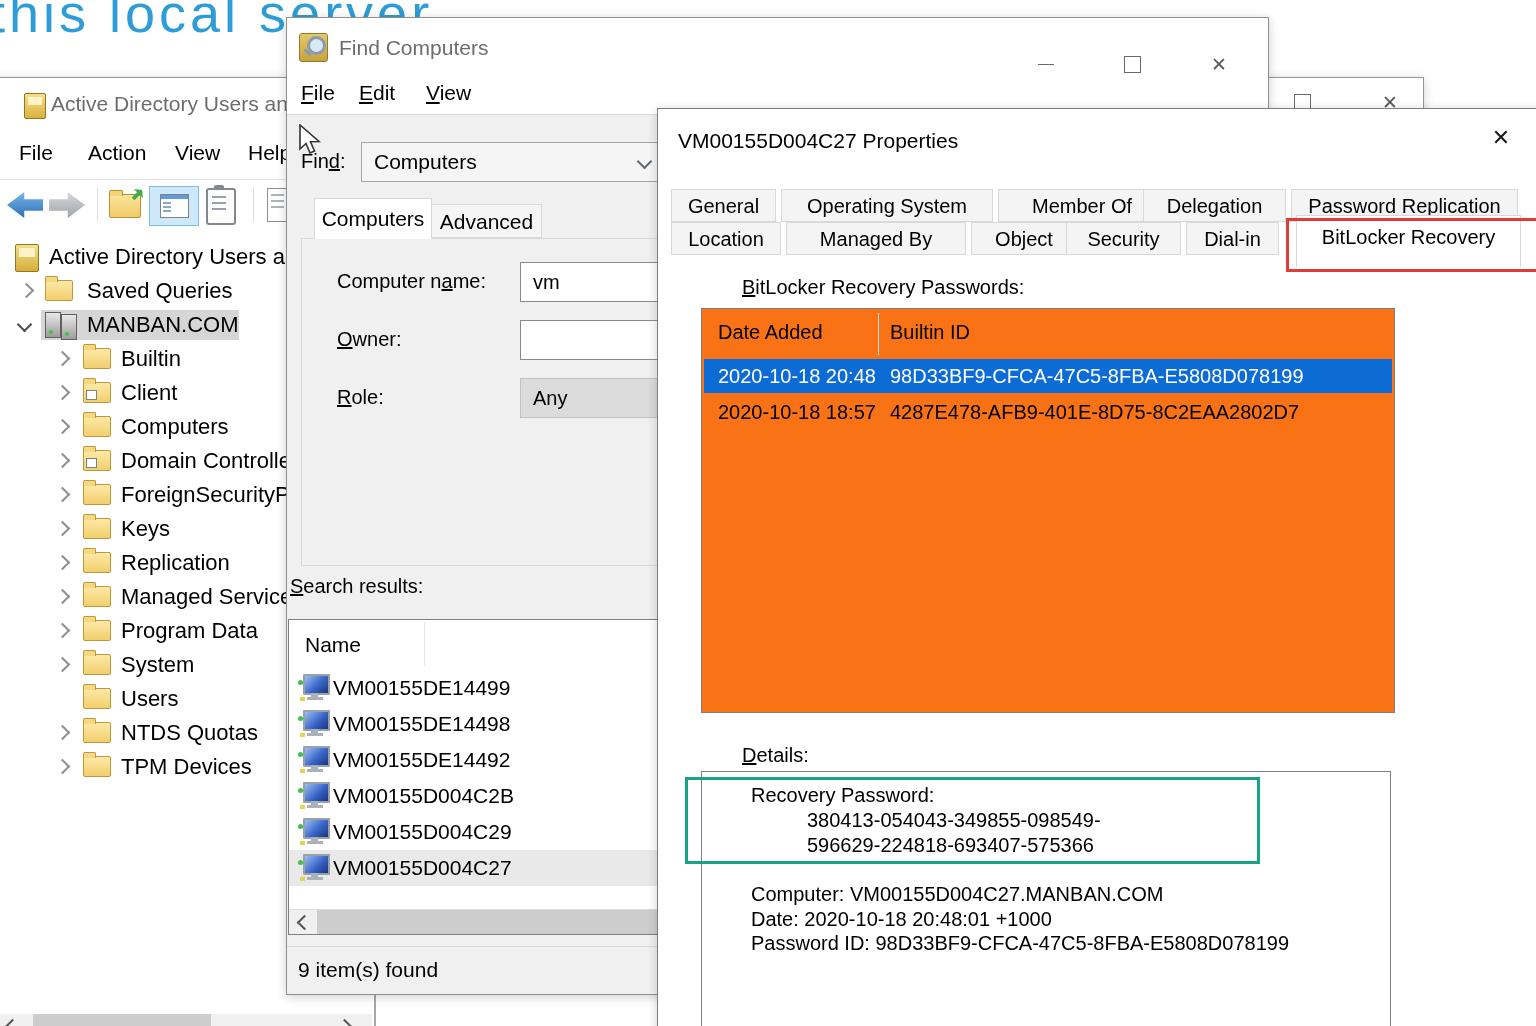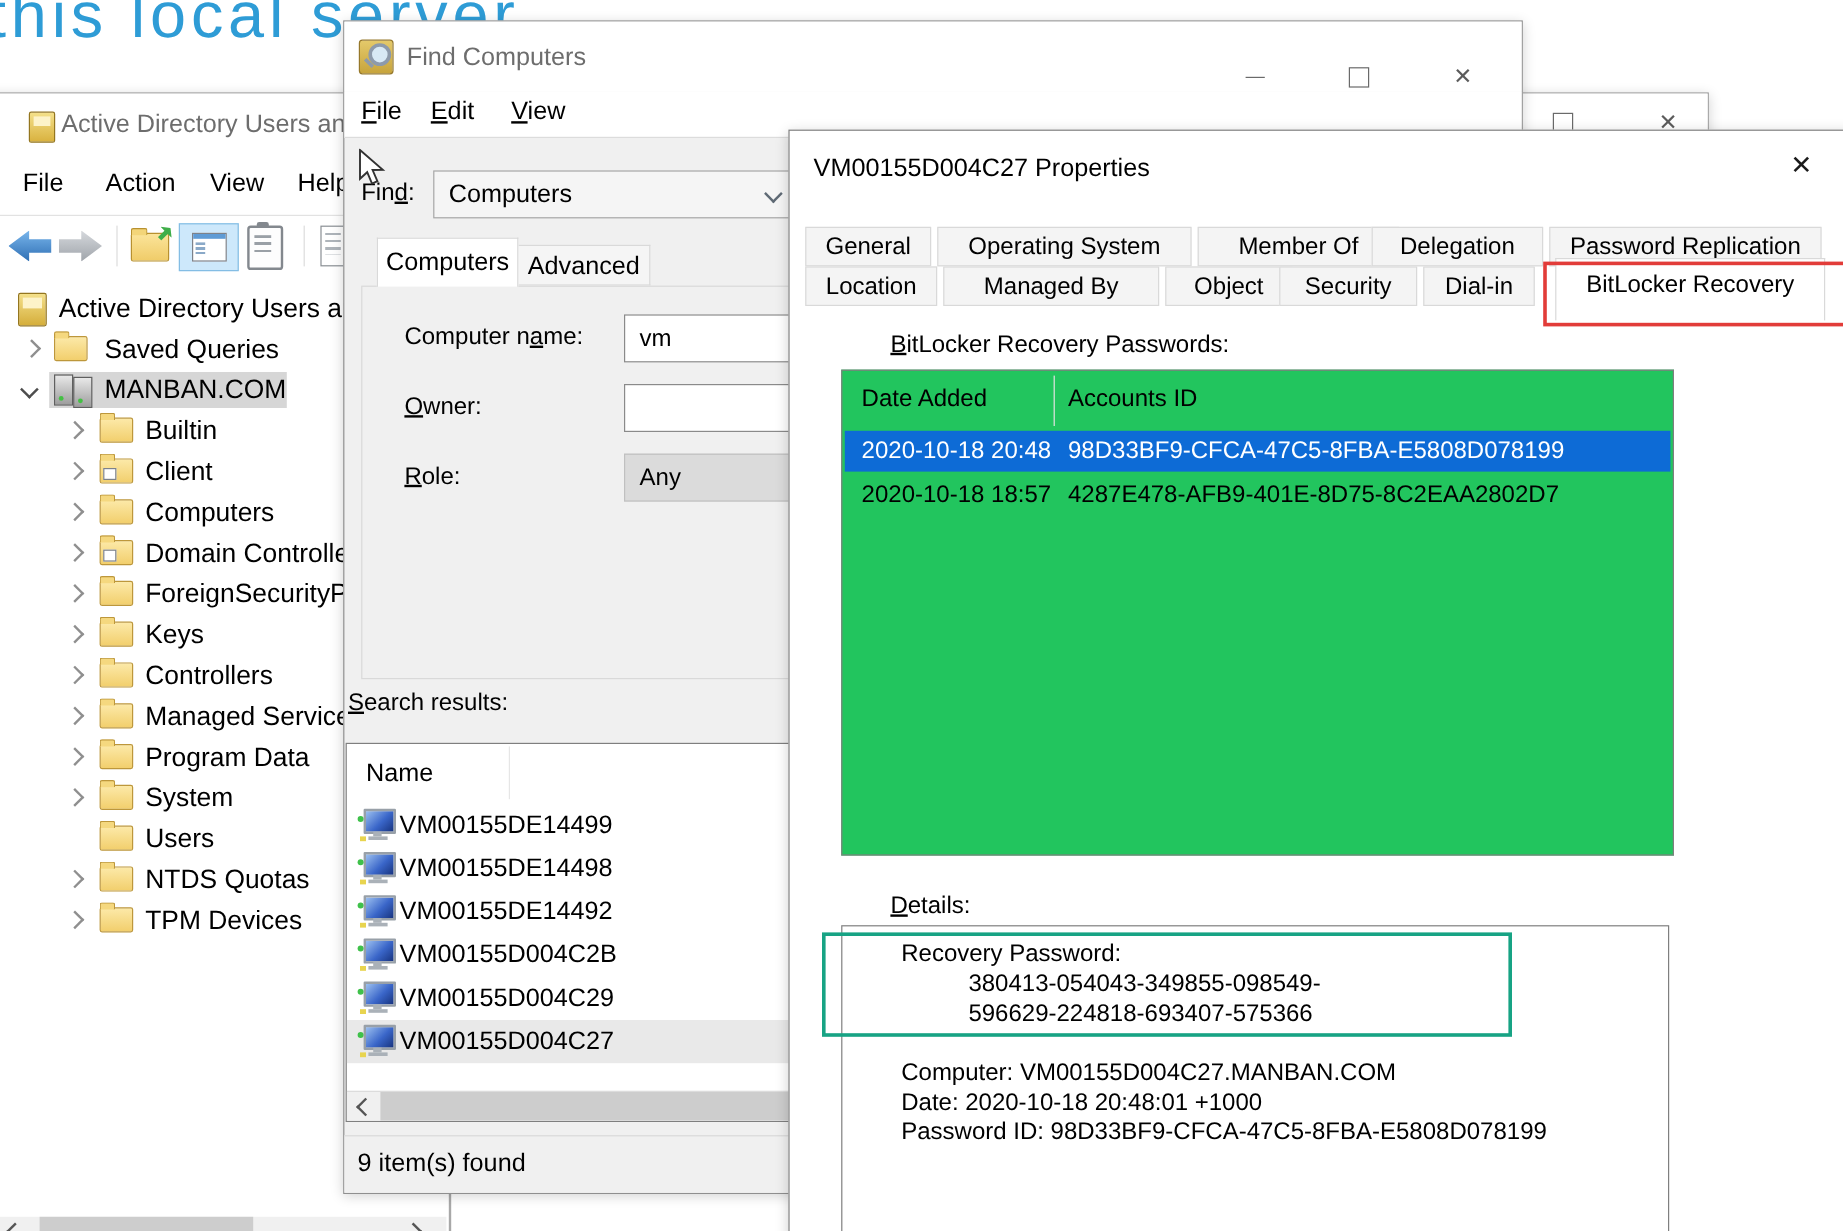--- a/index.html
+++ b/index.html
@@ -140,21 +140,21 @@
   .p-title{position:absolute;left:20px;top:20px;font-size:21px;}
   .p-close{left:828px;top:16px;color:#1a1a1a;font-size:22px;}
   .ptab{position:absolute;height:33px;background:#f4f4f4;border:1px solid #d9d9d9;
     box-sizing:border-box;font-size:20px;text-align:center;padding-top:5px;}
   .ptab.r1{top:80px;} .ptab.r2{top:113px;}
   .ptab.active{top:106px;height:52px;background:#fff;border-bottom:none;z-index:2;padding-top:10px;}
   .ann{position:absolute;border-style:solid;border-width:3px;background:transparent;z-index:3;}
   .red-box{left:628px;top:109px;width:248px;height:48px;}
   .green-box{left:27px;top:668px;width:569px;height:81px;}
   .p-label{position:absolute;left:40px;font-size:20px;white-space:nowrap;margin-left:44px;}
-  .p-table{position:absolute;left:43px;top:199px;width:694px;height:405px;background:#22c55e;
+  .p-table{position:absolute;left:43px;top:199px;width:694px;height:405px;background:#f97316;
     border:1px solid #7f7f7f;box-sizing:border-box;overflow:hidden;font-size:20px;}
   .p-th{position:absolute;top:12px;white-space:nowrap;}
   .p-th.c1{left:16px;} .p-th.c2{left:188px;}
   .p-hdiv{position:absolute;left:176px;top:4px;height:42px;width:0;border-left:1px solid #e3e3e3;}
   .prow{position:absolute;left:2px;right:2px;height:34px;white-space:nowrap;}
   .prow span{position:absolute;top:6px;}
   .prow .c1{left:14px;} .prow .c2{left:186px;}
   .prow.sel{color:#fff;}
   .p-details{position:absolute;left:43px;top:662px;width:690px;height:280px;background:#fff;
     border:1px solid #7f7f7f;box-sizing:border-box;font-size:20px;}
@@ -242,21 +242,21 @@
         <span class="tlabel">ForeignSecurityPrincipals</span>
       </div>
       <div class="trow lv2" style="top:283px">
         <span class="chev r"></span>
         <span class="ticon fold-ic"></span>
         <span class="tlabel">Keys</span>
       </div>
       <div class="trow lv2" style="top:317px">
         <span class="chev r"></span>
         <span class="ticon fold-ic"></span>
-        <span class="tlabel">Controllers</span>
+        <span class="tlabel">Replication</span>
       </div>
       <div class="trow lv2" style="top:351px">
         <span class="chev r"></span>
         <span class="ticon fold-ic"></span>
         <span class="tlabel">Managed Service Accounts</span>
       </div>
       <div class="trow lv2" style="top:385px">
         <span class="chev r"></span>
         <span class="ticon fold-ic"></span>
         <span class="tlabel">Program Data</span>
@@ -425,21 +425,21 @@
     <div class="ptab r2" style="left:408px;width:115px">Security</div>
     <div class="ptab r2" style="left:528px;width:93px">Dial-in</div>
     <div class="ptab active" style="left:638px;width:225px">BitLocker Recovery</div>
 
     <div class="ann red-box" style="border-color: rgb(226, 60, 57);"></div>
 
     <span class="p-label" style="top:167px"><u>B</u>itLocker Recovery Passwords:</span>
 
     <div class="p-table">
       <span class="p-th c1">Date Added</span>
-      <span class="p-th c2">Accounts ID</span>
+      <span class="p-th c2">Builtin ID</span>
       <span class="p-hdiv"></span>
       <div class="prow sel" style="top: 50px; background-color: rgb(13, 107, 214);">
         <span class="c1">2020-10-18 20:48</span>
         <span class="c2">98D33BF9-CFCA-47C5-8FBA-E5808D078199</span>
       </div>
       <div class="prow" style="top:86px">
         <span class="c1">2020-10-18 18:57</span>
         <span class="c2">4287E478-AFB9-401E-8D75-8C2EAA2802D7</span>
       </div>
     </div>

